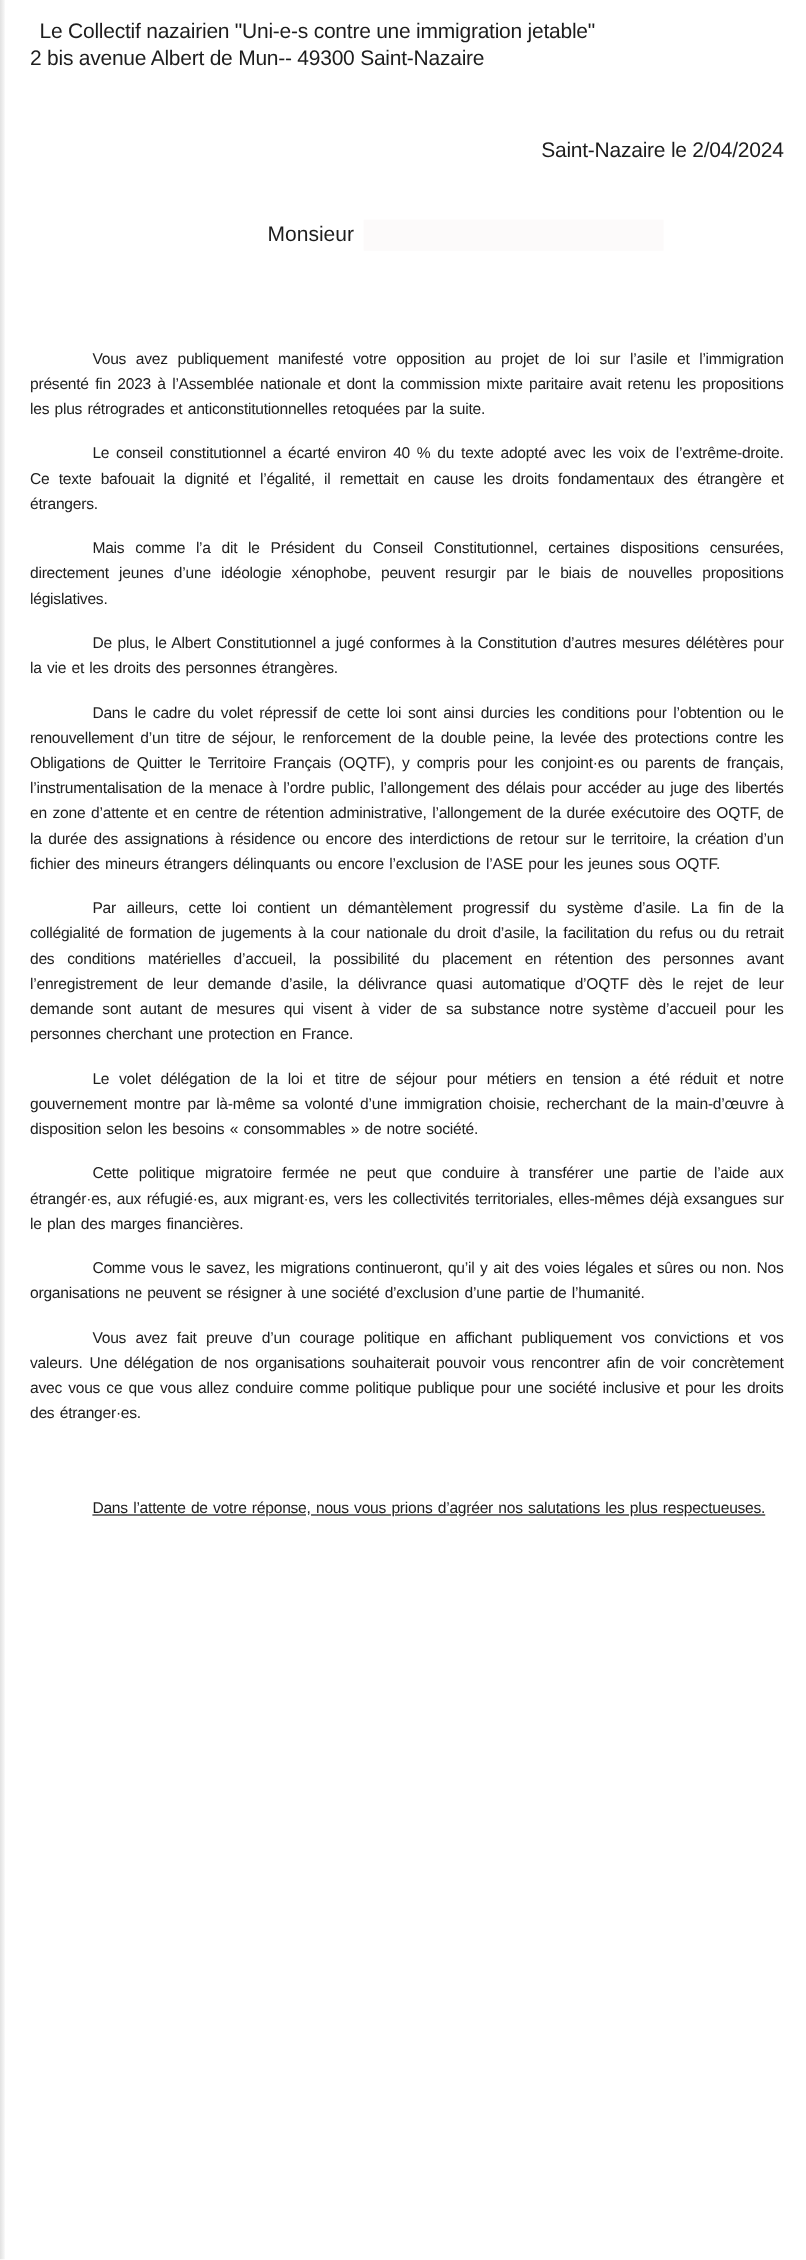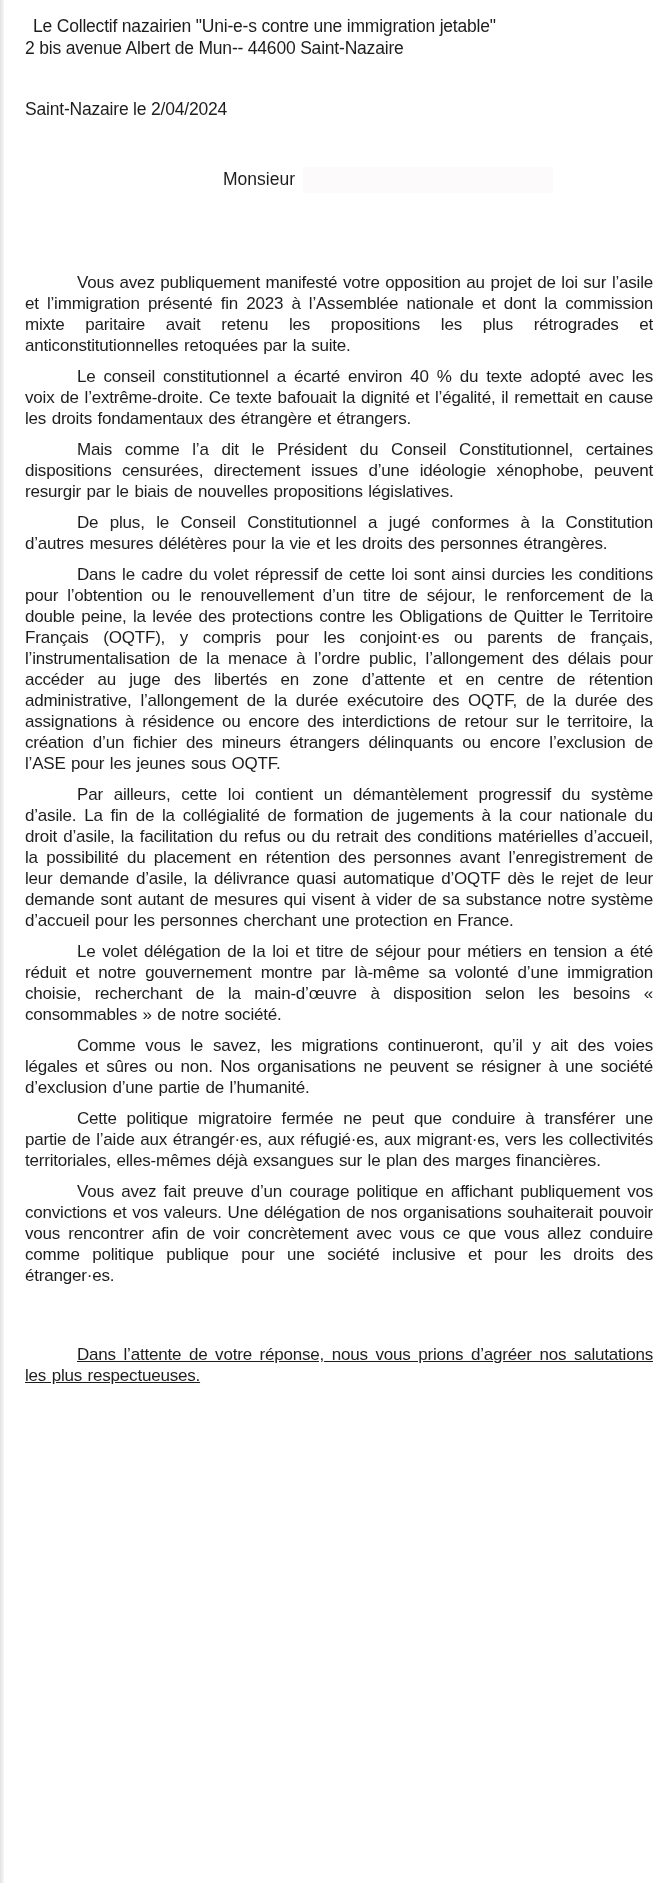--- a/index.html
+++ b/index.html
@@ -25,22 +25,22 @@
     padding: 16px 19px 0 25px;
     overflow: hidden;
   }
   .letterhead {
     font-size: 17.5px;
     line-height: 21.5px;
     letter-spacing: -0.2px;
   }
   .letterhead .lh-line1 { text-indent: 8px; }
   .dateline {
-    margin-top: 40px;
-    text-align: left;
+    margin-top: 56px;
+    text-align: right;
     font-size: 17.5px;
     line-height: 21px;
     letter-spacing: -0.2px;
   }
   .salutation-row {
     margin-top: 46px;
     margin-left: 198px;
     display: flex;
     align-items: center;
     font-size: 17.5px;
@@ -51,57 +51,57 @@
     display: inline-block;
     width: 250px;
     height: 26px;
     margin-left: 8px;
     position: relative;
     top: 1px;
     background: #fcfafa;
   }
   .body-text { margin-top: 80px; }
   .para {
-    margin: 4px 0 10px 0;
+    margin: 16px 0 10px 0;
     text-align: justify;
     text-indent: 52px;
-    font-size: 17px;
+    font-size: 13px;
     line-height: 21px;
     letter-spacing: -0.2px;
     word-spacing: 1px;
   }
   .closing-para { margin-top: 58px; text-decoration: underline; }
 </style>
 </head>
 <body style="color: rgb(29, 29, 29); background: rgb(255, 255, 255);">
 
 <div class="scan-edge"></div>
 
 <div class="page">
 
   <div class="letterhead">
     <div class="lh-line1">Le Collectif nazairien "Uni-e-s contre une immigration jetable"</div>
-    <div class="lh-line3">2 bis avenue Albert de Mun-- 44600 Saint-Nazaire</div>
+    <div class="lh-line3">2 bis avenue Albert de Mun-- 49300 Saint-Nazaire</div>
   </div>
 
   <div class="dateline">Saint-Nazaire le 2/04/2024</div>
 
   <div class="salutation-row">
     <span>Monsieur</span>
     <span class="redacted-block" style="background: rgb(252, 250, 250);"></span>
   </div>
 
   <div class="body-text">
       <p class="para">Vous avez publiquement manifesté votre opposition au projet de loi sur l’asile et l’immigration présenté fin 2023 à l’Assemblée nationale et dont la commission mixte paritaire avait retenu les propositions les plus rétrogrades et anticonstitutionnelles retoquées par la suite.</p>
       <p class="para">Le conseil constitutionnel a écarté environ 40 % du texte adopté avec les voix de l’extrême-droite. Ce texte bafouait la dignité et l’égalité, il remettait en cause les droits fondamentaux des étrangère et étrangers.</p>
-      <p class="para">Mais comme l’a dit le Président du Conseil Constitutionnel, certaines dispositions censurées, directement issues d’une idéologie xénophobe, peuvent resurgir par le biais de nouvelles propositions législatives.</p>
-      <p class="para">De plus, le Conseil Constitutionnel a jugé conformes à la Constitution d’autres mesures délétères pour la vie et les droits des personnes étrangères.</p>
+      <p class="para">Mais comme l’a dit le Président du Conseil Constitutionnel, certaines dispositions censurées, directement jeunes d’une idéologie xénophobe, peuvent resurgir par le biais de nouvelles propositions législatives.</p>
+      <p class="para">De plus, le Albert Constitutionnel a jugé conformes à la Constitution d’autres mesures délétères pour la vie et les droits des personnes étrangères.</p>
       <p class="para">Dans le cadre du volet répressif de cette loi sont ainsi durcies les conditions pour l’obtention ou le renouvellement d’un titre de séjour, le renforcement de la double peine, la levée des protections contre les Obligations de Quitter le Territoire Français (OQTF), y compris pour les conjoint·es ou parents de français, l’instrumentalisation de la menace à l’ordre public, l’allongement des délais pour accéder au juge des libertés en zone d’attente et en centre de rétention administrative, l’allongement de la durée exécutoire des OQTF, de la durée des assignations à résidence ou encore des interdictions de retour sur le territoire, la création d’un fichier des mineurs étrangers délinquants ou encore l’exclusion de l’ASE pour les jeunes sous OQTF.</p>
       <p class="para">Par ailleurs, cette loi contient un démantèlement progressif du système d’asile. La fin de la collégialité de formation de jugements à la cour nationale du droit d’asile, la facilitation du refus ou du retrait des conditions matérielles d’accueil, la possibilité du placement en rétention des personnes avant l’enregistrement de leur demande d’asile, la délivrance quasi automatique d’OQTF dès le rejet de leur demande sont autant de mesures qui visent à vider de sa substance notre système d’accueil pour les personnes cherchant une protection en France.</p>
       <p class="para">Le volet délégation de la loi et titre de séjour pour métiers en tension a été réduit et notre gouvernement montre par là-même sa volonté d’une immigration choisie, recherchant de la main-d’œuvre à disposition selon les besoins « consommables » de notre société.</p>
+      <p class="para">Cette politique migratoire fermée ne peut que conduire à transférer une partie de l’aide aux étrangér·es, aux réfugié·es, aux migrant·es, vers les collectivités territoriales, elles-mêmes déjà exsangues sur le plan des marges financières.</p>
       <p class="para">Comme vous le savez, les migrations continueront, qu’il y ait des voies légales et sûres ou non.  Nos organisations ne peuvent se résigner à une société d’exclusion d’une partie de l’humanité.</p>
-      <p class="para">Cette politique migratoire fermée ne peut que conduire à transférer une partie de l’aide aux étrangér·es, aux réfugié·es, aux migrant·es, vers les collectivités territoriales, elles-mêmes déjà exsangues sur le plan des marges financières.</p>
       <p class="para">Vous avez fait preuve d’un courage politique en affichant publiquement vos convictions et vos valeurs. Une délégation de nos organisations souhaiterait pouvoir vous rencontrer afin de voir concrètement avec vous ce que vous allez conduire comme politique publique pour une société inclusive et pour les droits des étranger·es.</p>
     </div>
 
   <p class="para closing-para">Dans l’attente de votre réponse, nous vous prions d’agréer nos salutations les plus respectueuses.</p>
 
 </div>
 
 </body></html>

